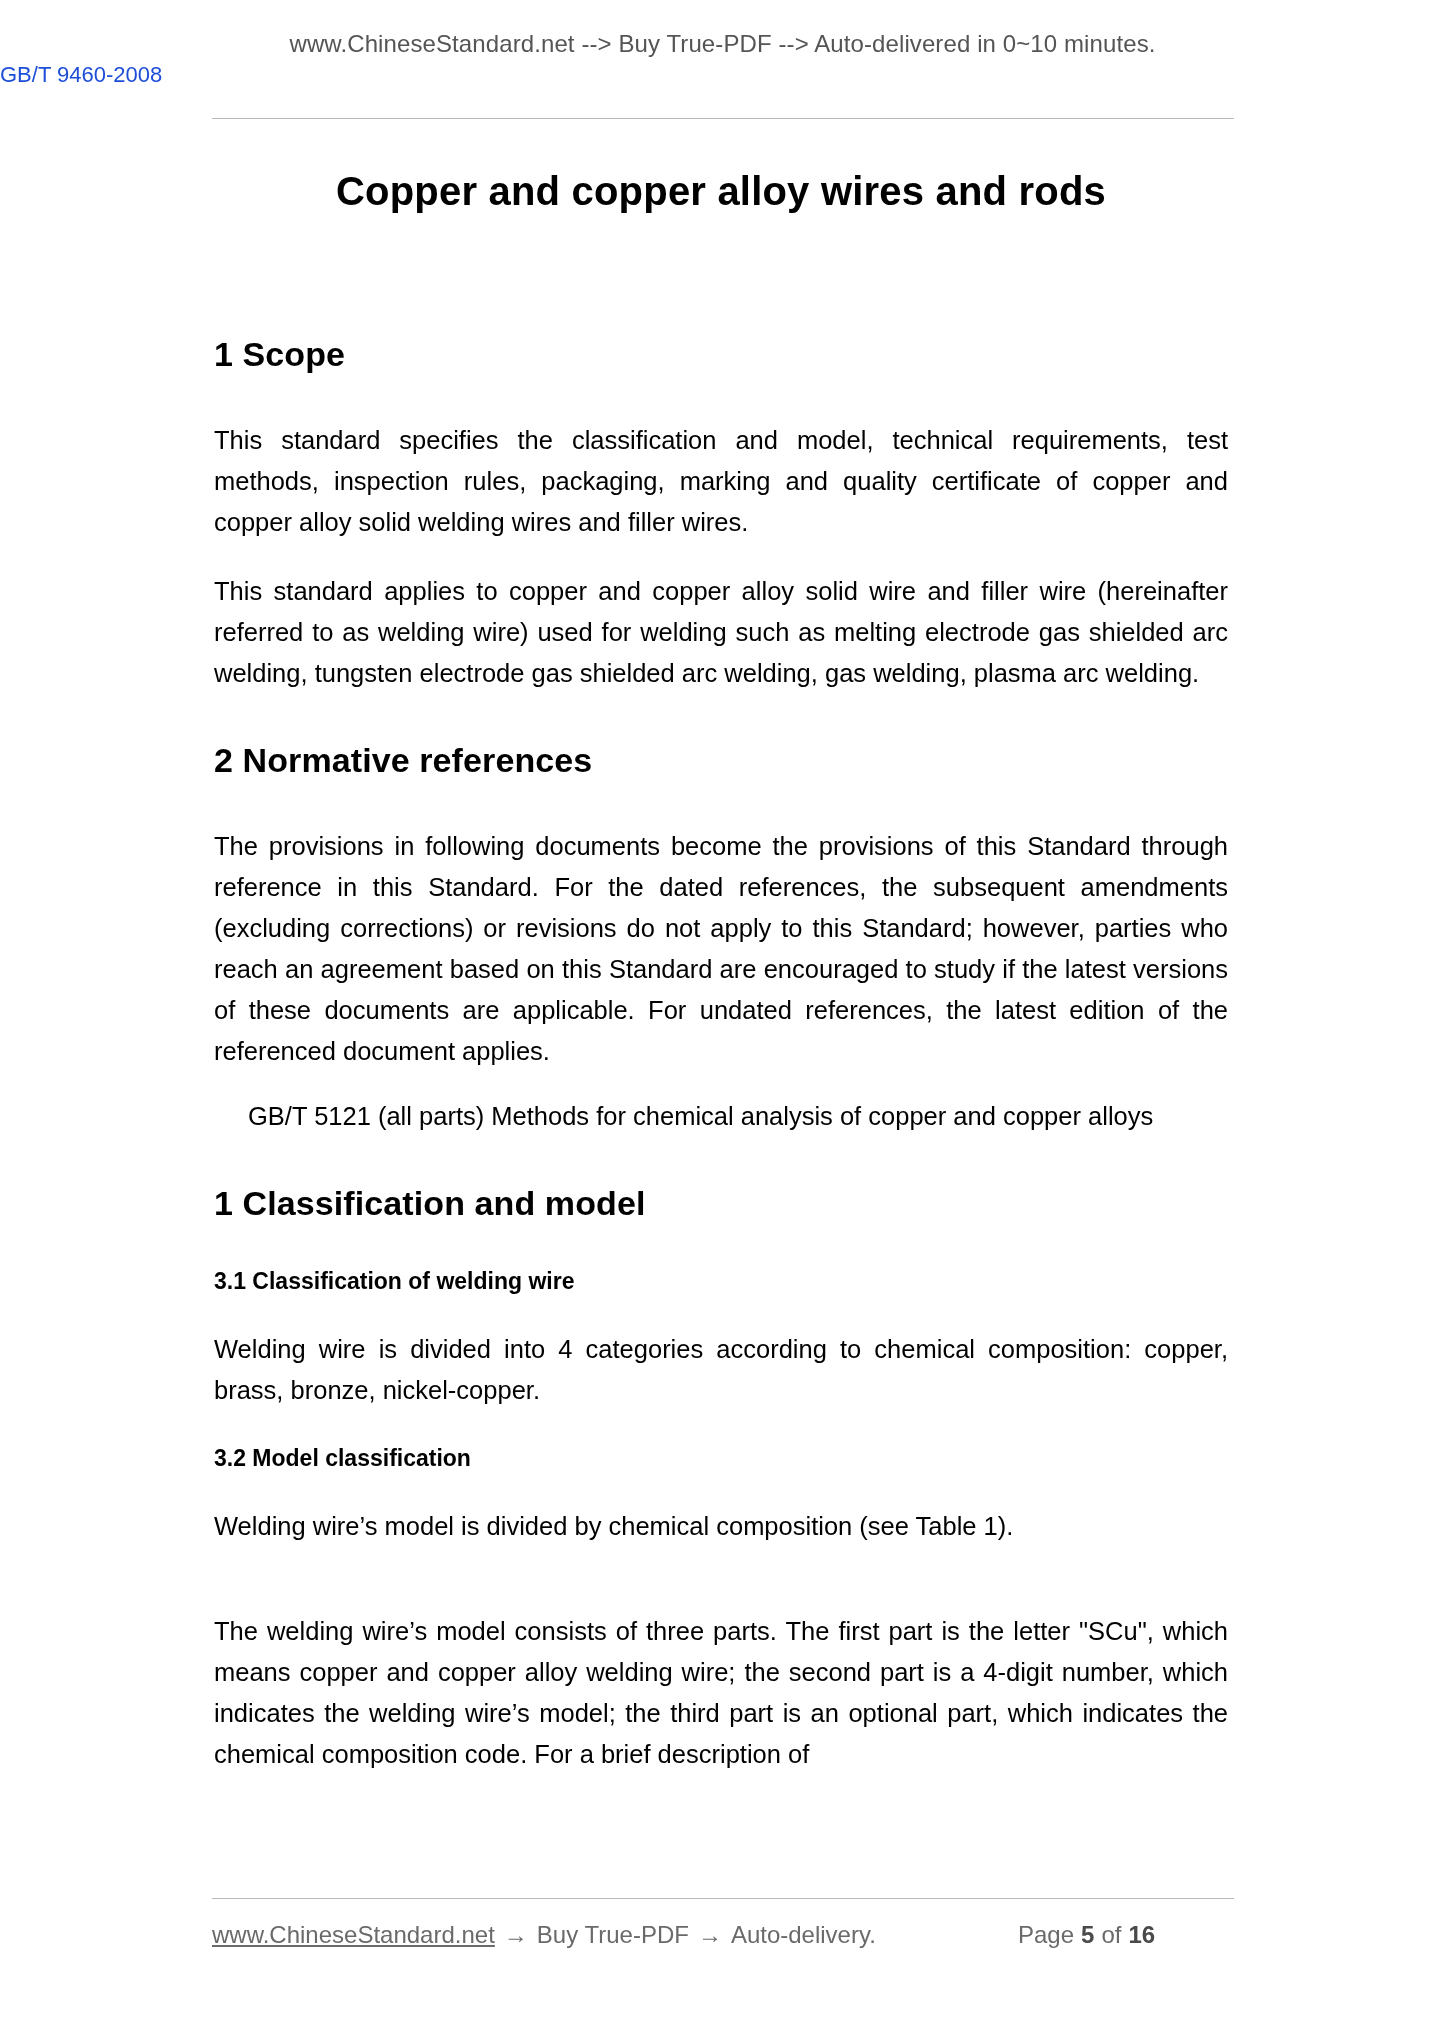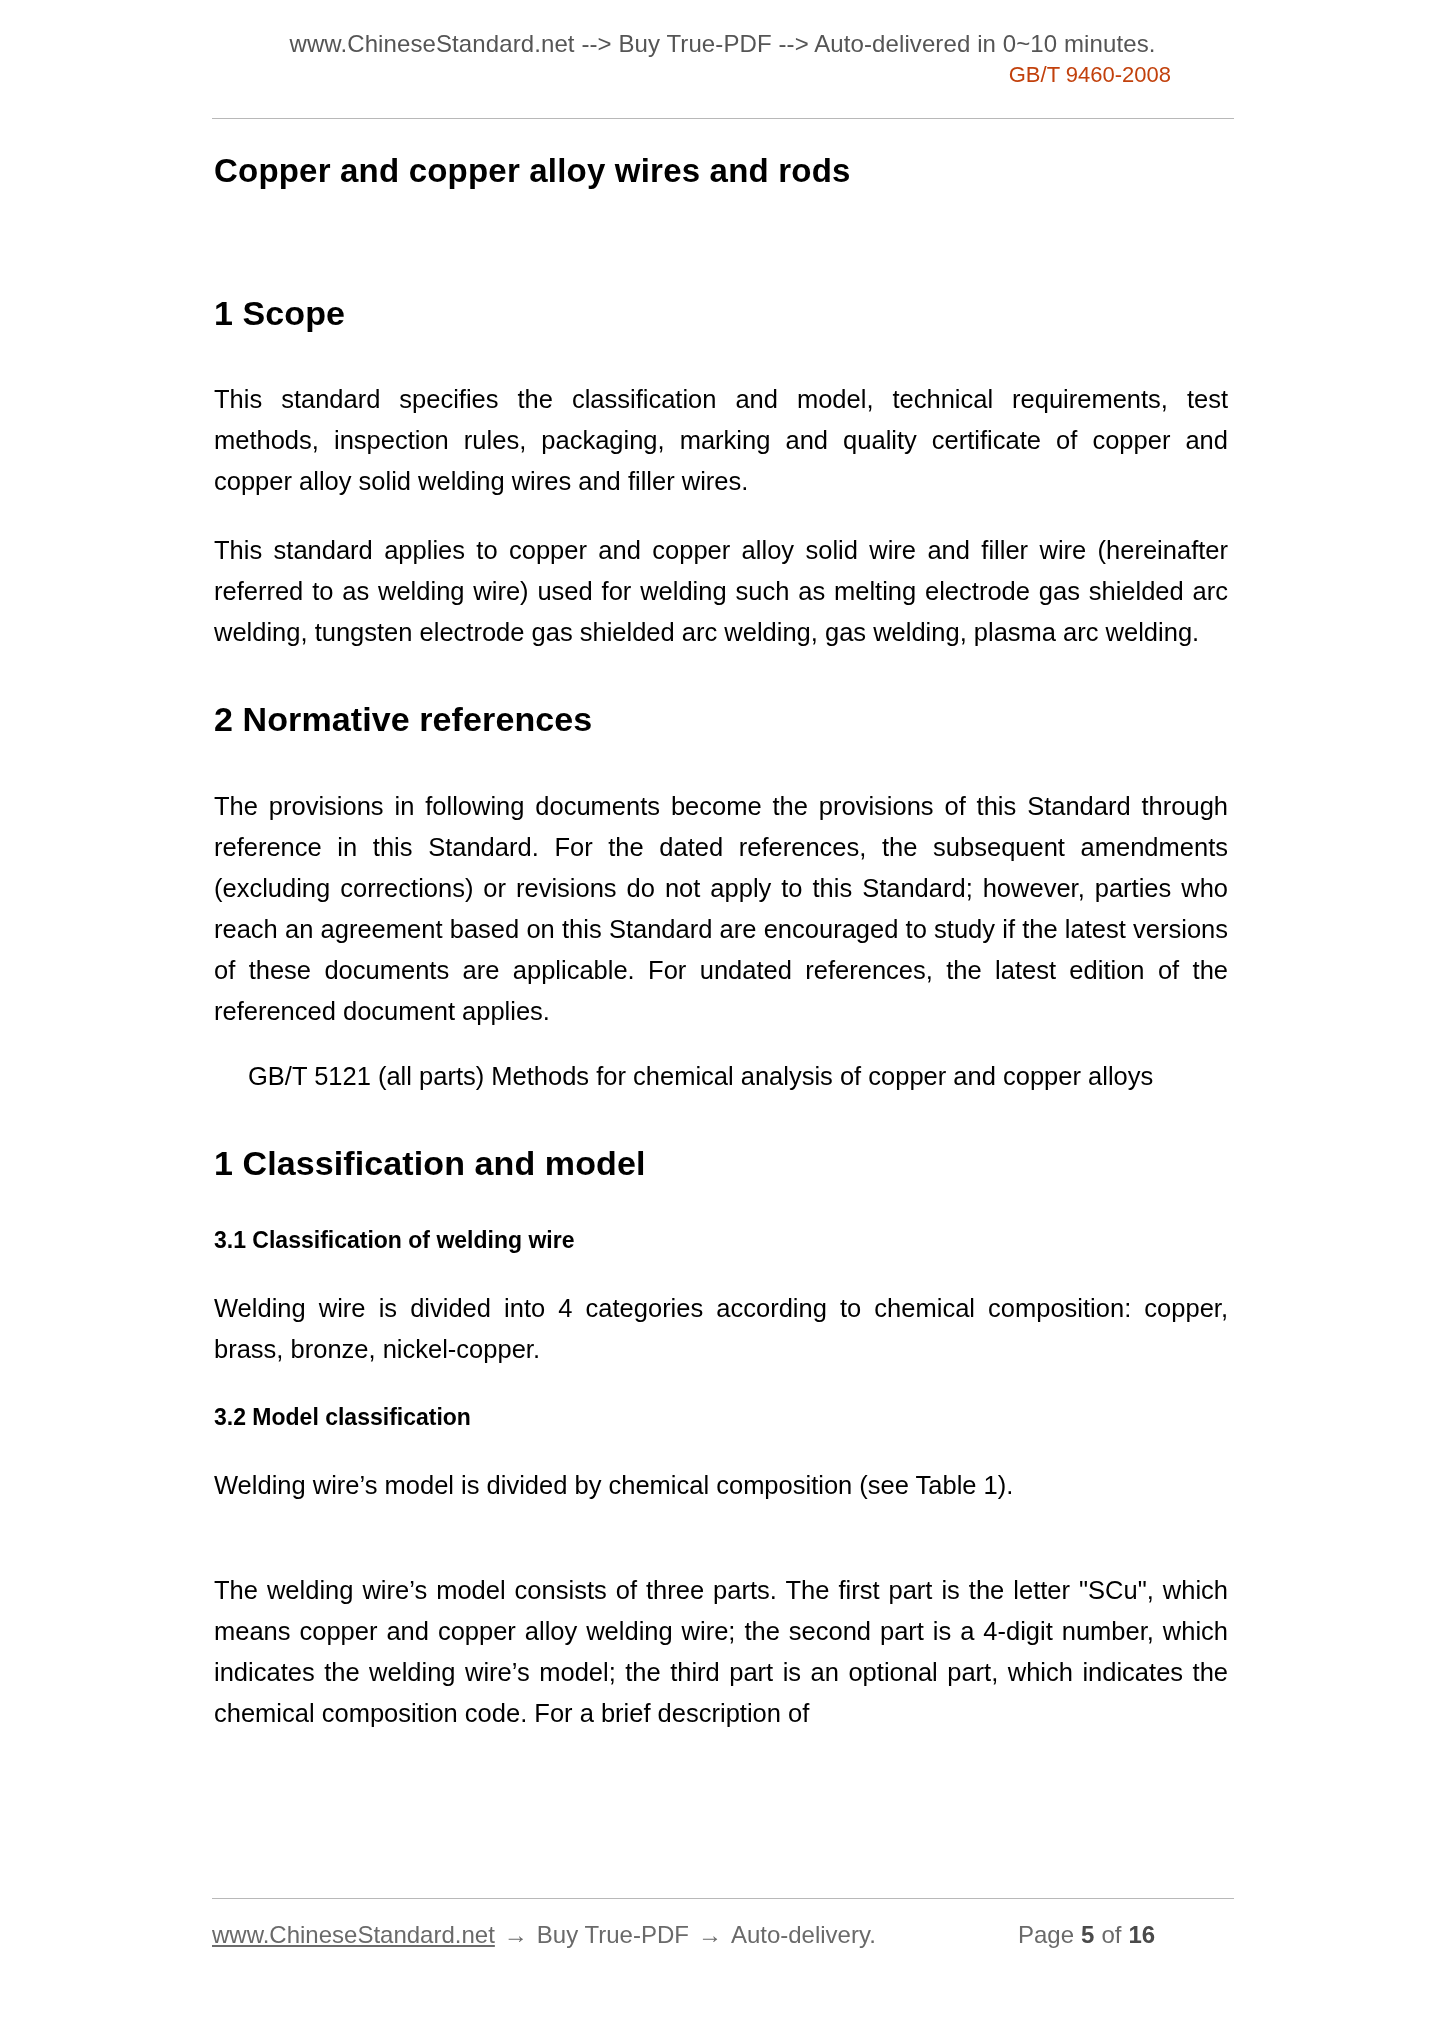--- a/index.html
+++ b/index.html
@@ -40,46 +40,47 @@
     font-size: 24px;
     color: #555555;
     letter-spacing: 0.1px;
     white-space: nowrap;
   }
   .std-code {
     position: absolute;
     left: 0;
     top: 62px;
     width: 1171px;
-    text-align: right;
+    text-align: left;
     font-size: 22px;
-    color: #c2410c;
+    color: #1d4ed8;
     white-space: nowrap;
   }
   .header-rule {
     position: absolute;
     left: 212px;
     top: 118px;
     width: 1022px;
     height: 0;
     border-top: 1.5px solid #b8b8b8;
   }
 
   
   .content {
     position: absolute;
     left: 214px;
     top: 150px;
     width: 1014px;
   }
 
   .doc-title {
-    font-size: 33px;
-    font-weight: bold;
-    margin: 0;
+    font-size: 40px;
+    font-weight: bold;
+    text-align: center;
+    margin: 16px;
     padding: 0;
     line-height: 1.25;
     letter-spacing: 0.2px;
   }
 
   .spacer-title {
     height: 100px;
   }
 
   h1.sec {

